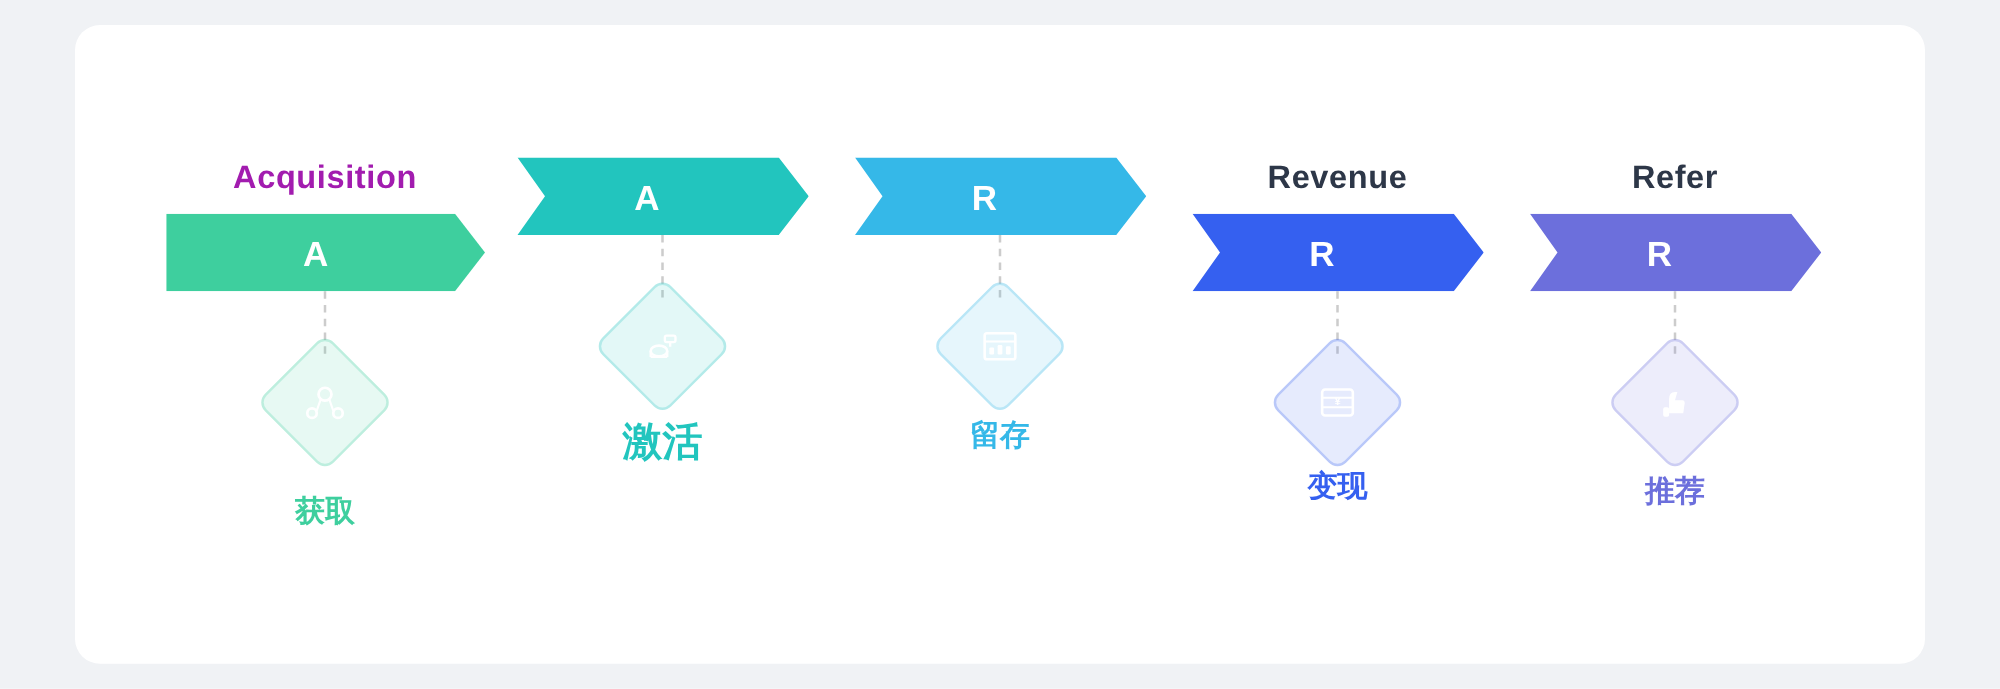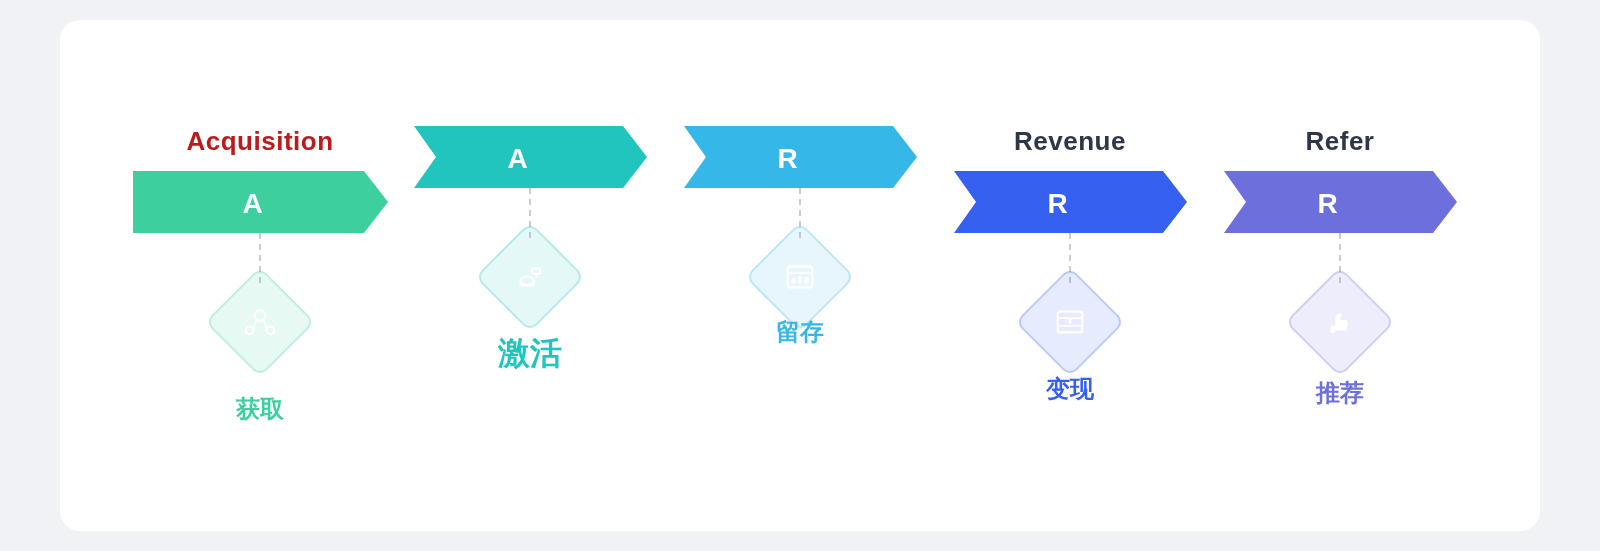--- a/index.html
+++ b/index.html
@@ -50,21 +50,21 @@
     }
   </style>
 </head>
 <body>
 
 <div class="card">
   <span class="watermark"></span>
 
   <div class="funnel-container" id="funnelContainer">
       <div class="funnel-item">
-    <div style="font-size:26px; font-weight:700; color:#b91c1c; margin-bottom:14px; letter-spacing:0.5px;">Acquisition</div>
+    <div style="font-size:26px; font-weight:700; color:#a21caf; margin-bottom:14px; letter-spacing:0.5px;">Acquisition</div>
     <div style="width:255px; height:62px; position:relative; margin-left:0px;">
       <svg width="255" height="62" viewBox="0 0 255 62" style="display:block;">
         <polygon points="0,0 231,0 255,31 231,62 0,62" fill="#3ecf9e"></polygon>
         <text x="119.5" y="42" text-anchor="middle" fill="white" font-size="28" font-weight="800" font-family="-apple-system,BlinkMacSystemFont,sans-serif">A</text>
       </svg>
     </div>
     <div style="width:1px; height:50px; border-left:2px dashed #ccc;"></div>
     <div style="width:78px; height:78px; background:#3ecf9e20; transform:rotate(45deg); border-radius:10px; display:flex; align-items:center; justify-content:center; border:2px solid #3ecf9e40;">
       <div style="transform:rotate(-45deg); display:flex; align-items:center; justify-content:center;">
         <svg viewBox="0 0 36 36" fill="none" width="34" height="34">
@@ -112,21 +112,21 @@
       <div style="transform:rotate(-45deg); display:flex; align-items:center; justify-content:center;">
         <svg viewBox="0 0 36 36" fill="none" width="34" height="34">
     <rect x="5" y="7" width="26" height="22" rx="2" stroke="white" stroke-width="2.2" fill="none"></rect>
     <line x1="5" y1="14" x2="31" y2="14" stroke="white" stroke-width="1.8"></line>
     <rect x="9" y="19" width="4" height="6" fill="white" rx="1"></rect>
     <rect x="16" y="17" width="4" height="8" fill="white" rx="1"></rect>
     <rect x="23" y="18" width="4" height="7" fill="white" rx="1"></rect>
   </svg>
       </div>
     </div>
-    <div style="font-size:24px; font-weight:700; color:#35b8e8; ">留存</div>
+    <div style="font-size:24px; font-weight:700; color:#35b8e8; margin-top:16px;">留存</div>
   </div>
       <div class="funnel-item">
     <div style="font-size:26px; font-weight:700; color:#2d3748; margin-bottom:14px; letter-spacing:0.5px;">Revenue</div>
     <div style="width:255px; height:62px; position:relative; margin-left:-22px;">
       <svg width="255" height="62" viewBox="0 0 255 62" style="display:block;">
         <polygon points="22,0 231,0 255,31 231,62 22,62 44,31" fill="#3560f0"></polygon>
         <text x="125.5" y="42" text-anchor="middle" fill="white" font-size="28" font-weight="800" font-family="-apple-system,BlinkMacSystemFont,sans-serif">R</text>
       </svg>
     </div>
     <div style="width:1px; height:50px; border-left:2px dashed #ccc;"></div>

